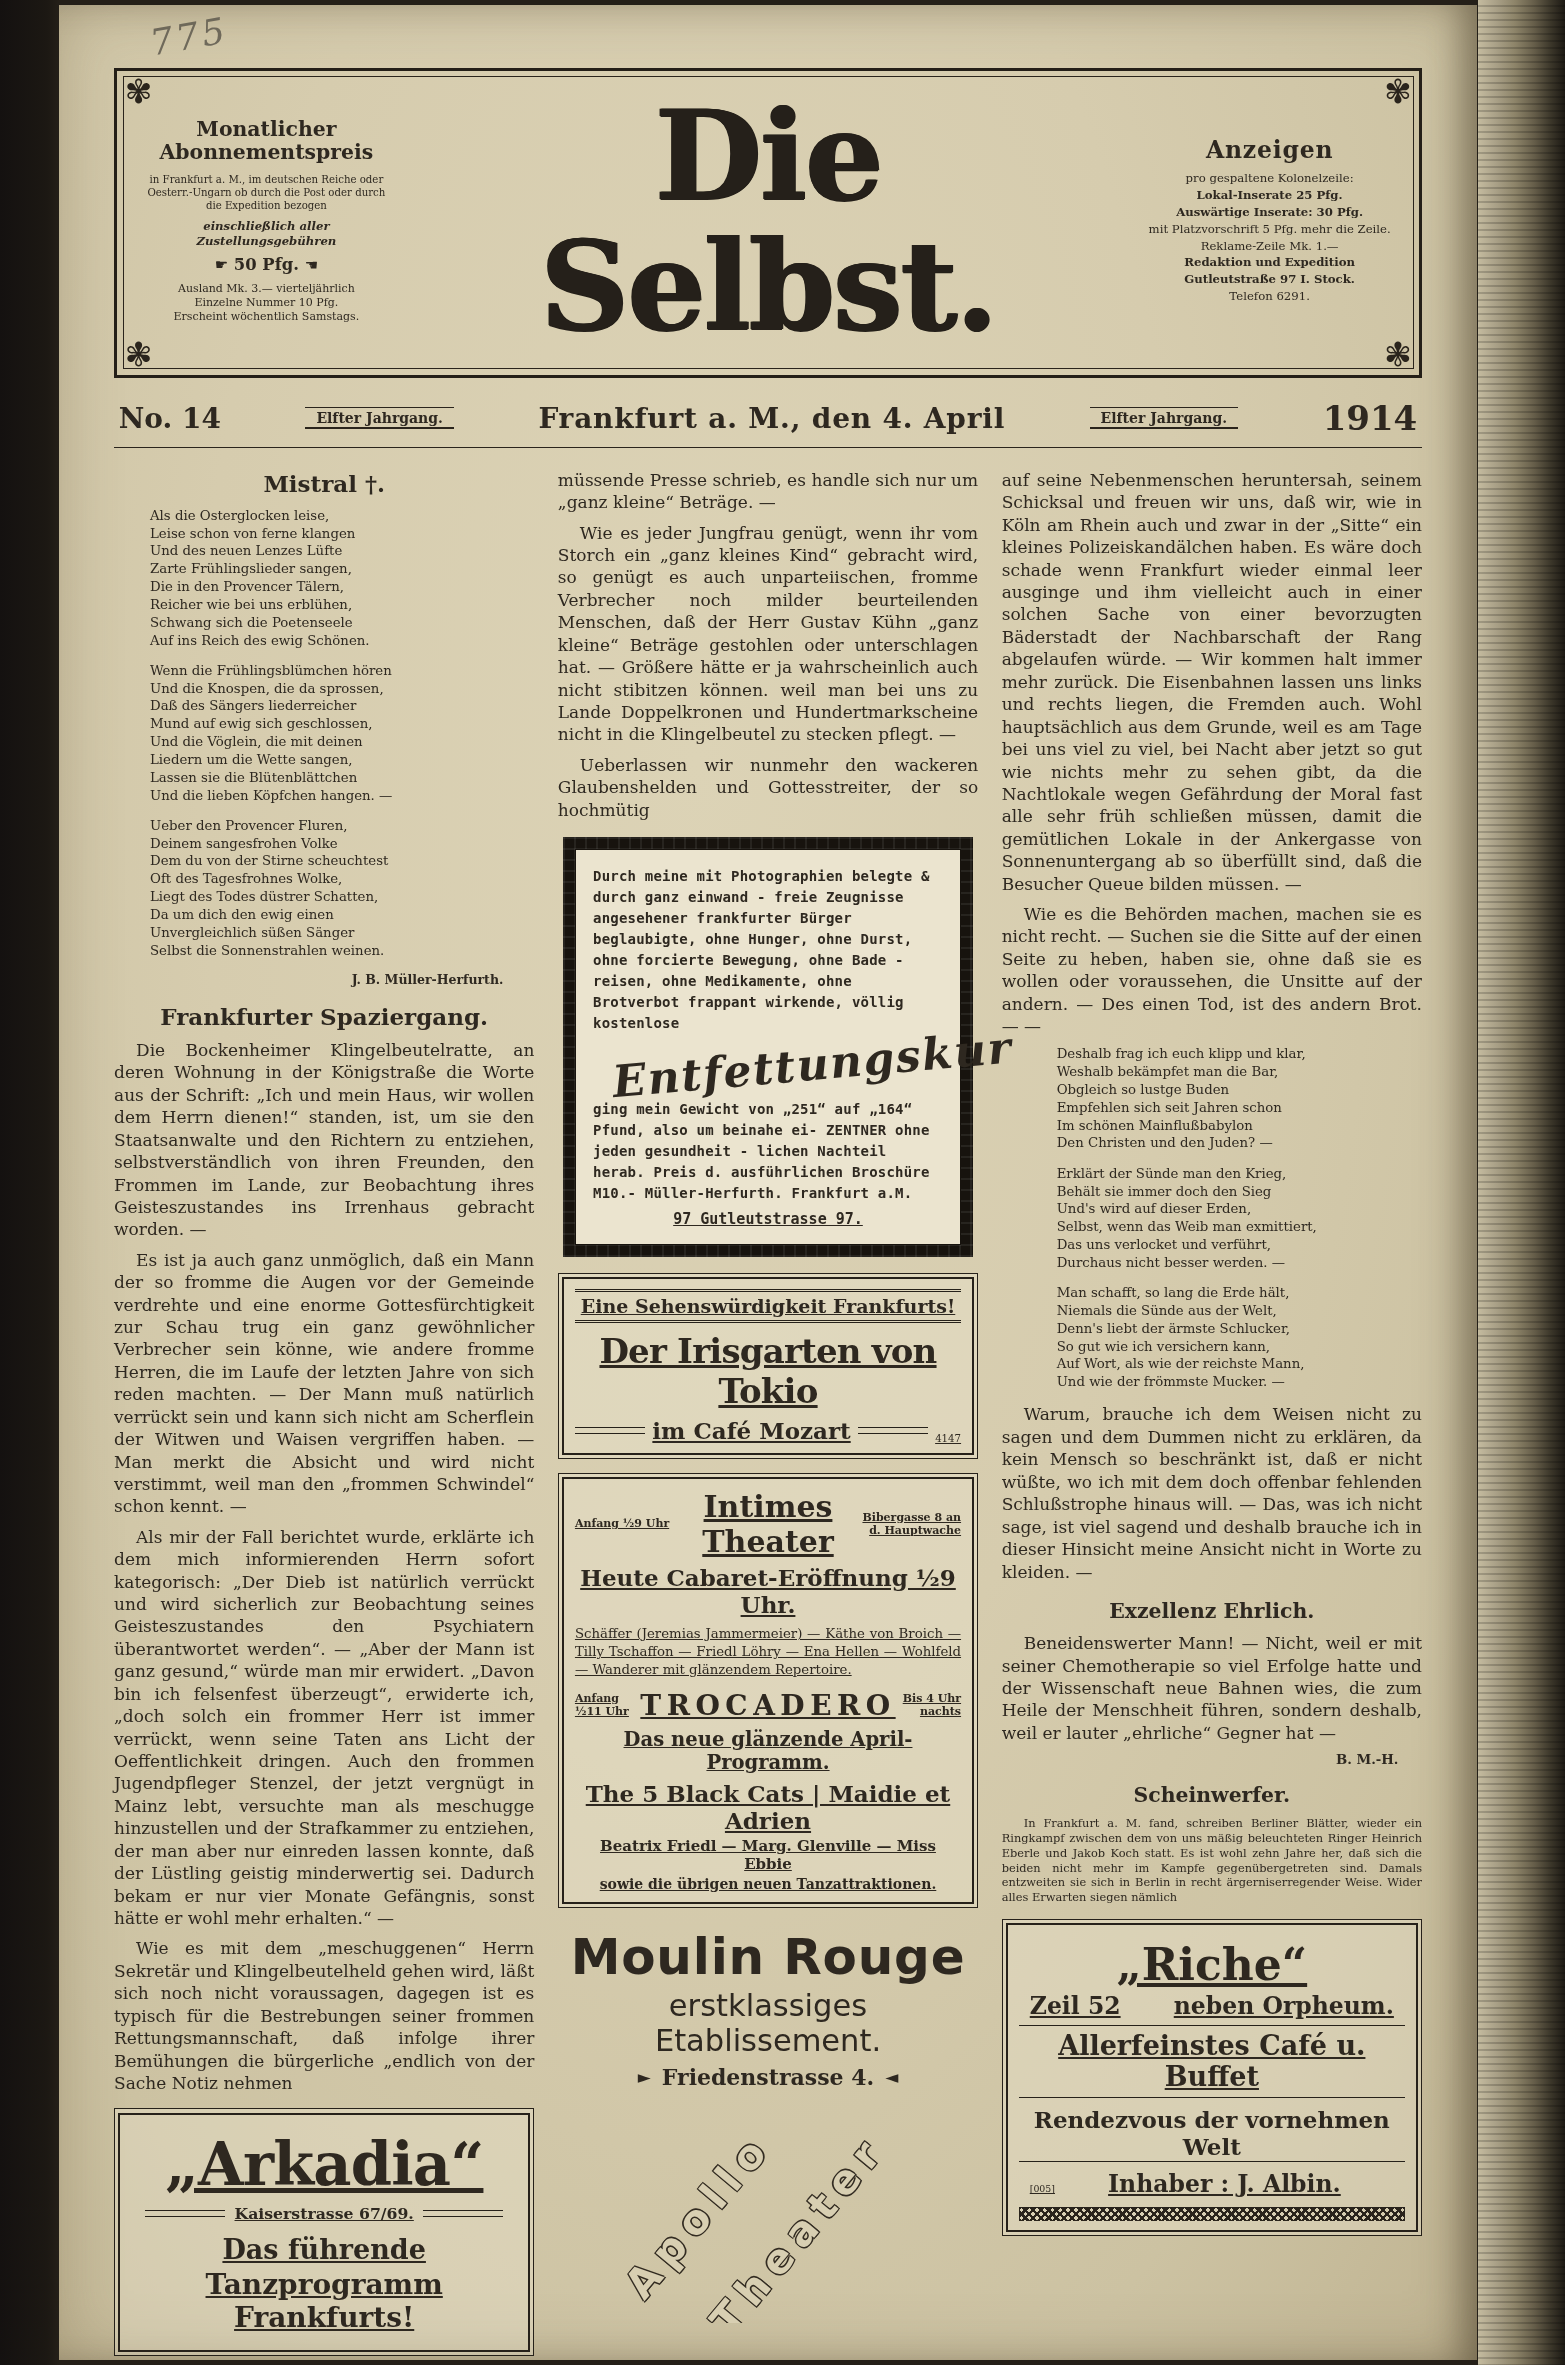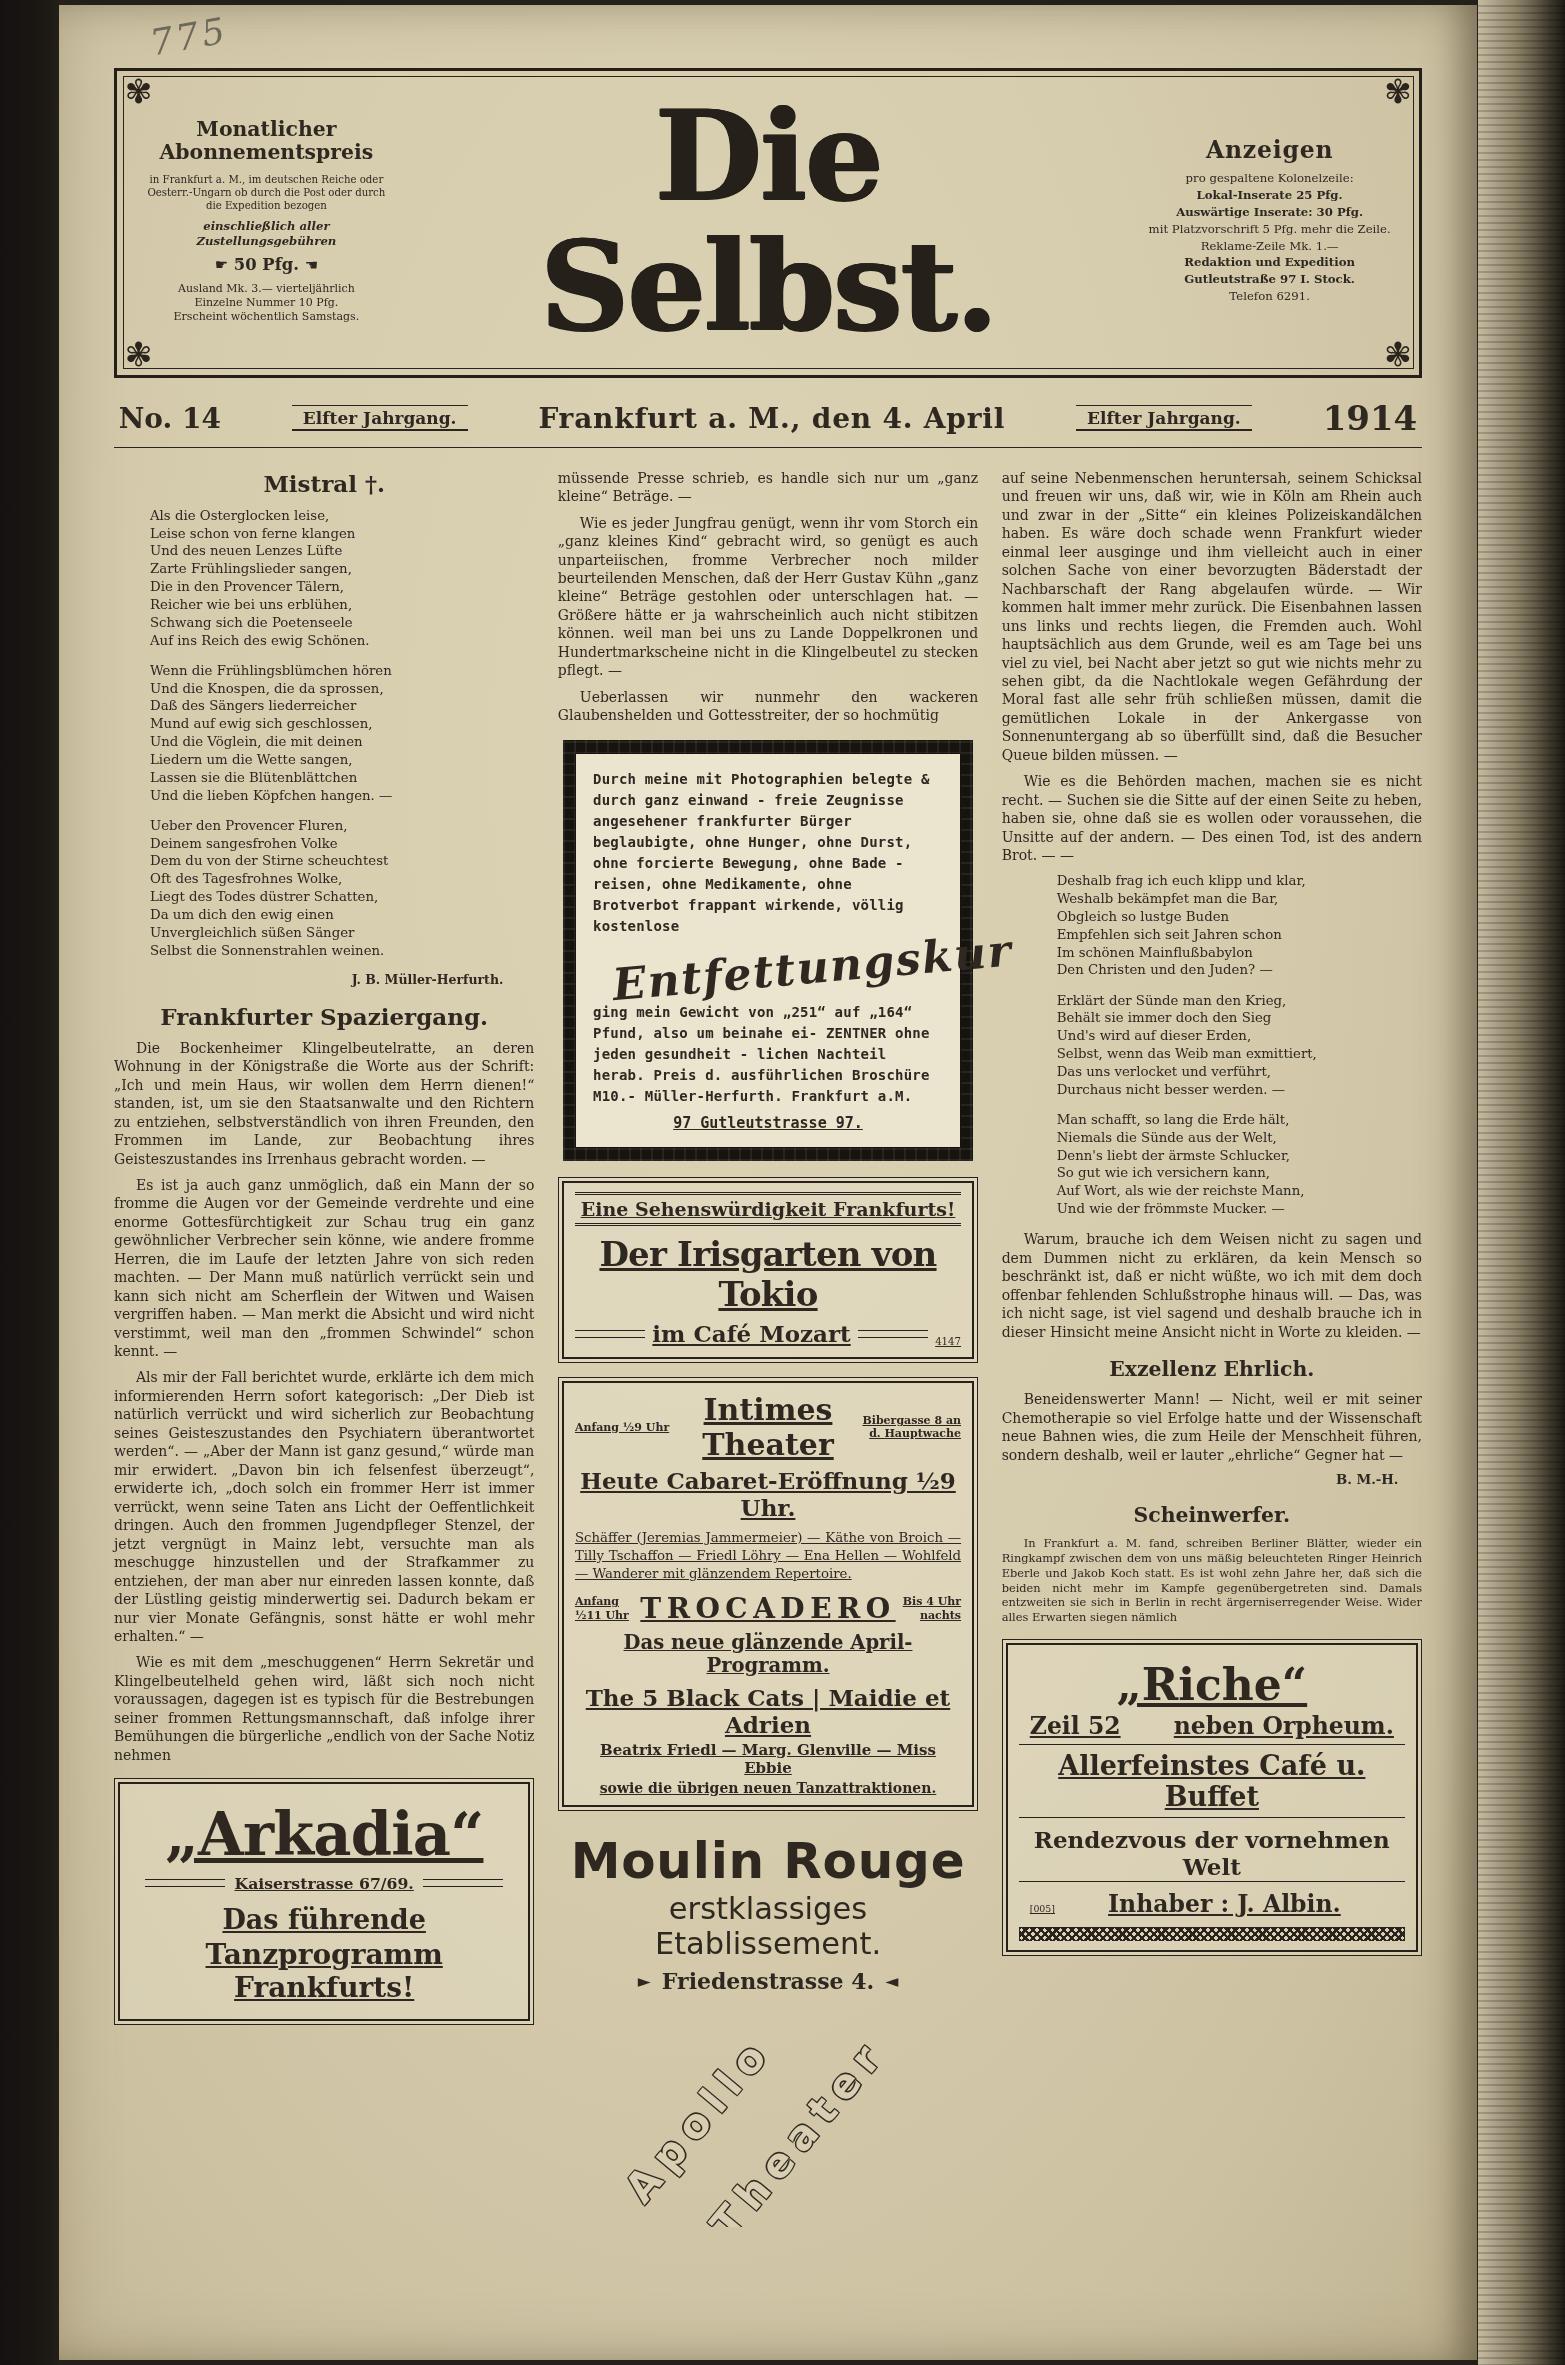--- a/index.html
+++ b/index.html
@@ -60,33 +60,33 @@
     color:#25201a;
     text-shadow:1.2px 0 0 #25201a, -0.8px 0 0 #25201a, 0 0.8px 0 #25201a;
   }
 
   
   .dateline {
     display:flex; align-items:center; justify-content:space-between;
     margin-top:17px; padding:3.1px 4.7px 9.4px; border-bottom:1.6px solid #2a241c;
   }
   .dl-issue { font-size:28px; font-weight:bold; }
-  .dl-vol { font-size:17px; font-weight:bold; border-top:0.8px solid #2a241c; border-bottom:2.3px double #2a241c; padding:1.6px 11px; }
+  .dl-vol { font-size:14px; font-weight:bold; border-top:0.8px solid #2a241c; border-bottom:2.3px double #2a241c; padding:1.6px 11px; }
   .dl-date { font-size:28px; font-weight:bold; letter-spacing:0.8px; }
   .dl-year { font-size:34px; font-weight:bold; }
 
   
   .columns { display:flex; gap:23.5px; padding:20.4px 0 47px; }
   .col { flex:1; min-width:0; }
 
   .art-head { font-size:23px; font-weight:bold; text-align:center; margin:15.7px 0 9.4px; }
   .art-head.first { margin-top:1.6px; }
   .art-head.small { font-size:20.4px; }
   .body-p {
-    font-size:14px; line-height:1.32; text-align:justify; margin:0 0 7.8px;
+    font-size:17px; line-height:1.32; text-align:justify; margin:0 0 7.8px;
     text-indent:22px;
   }
   .body-p.noindent { text-indent:0; }
   .body-p.fine { font-size:11.4px; line-height:1.3; }
   .poem { font-size:13.3px; line-height:1.34; white-space:pre-line; margin:0 0 12.5px 36px; }
   .poem.center { margin-left:55px; }
   .poem-sig { text-align:right; font-size:12.5px; font-weight:bold; margin:3.1px 31px 11px 0; }
   .sig-right { text-align:right; font-size:13.3px; font-weight:bold; margin:1.6px 23.5px 7.8px 0; }
 
   

